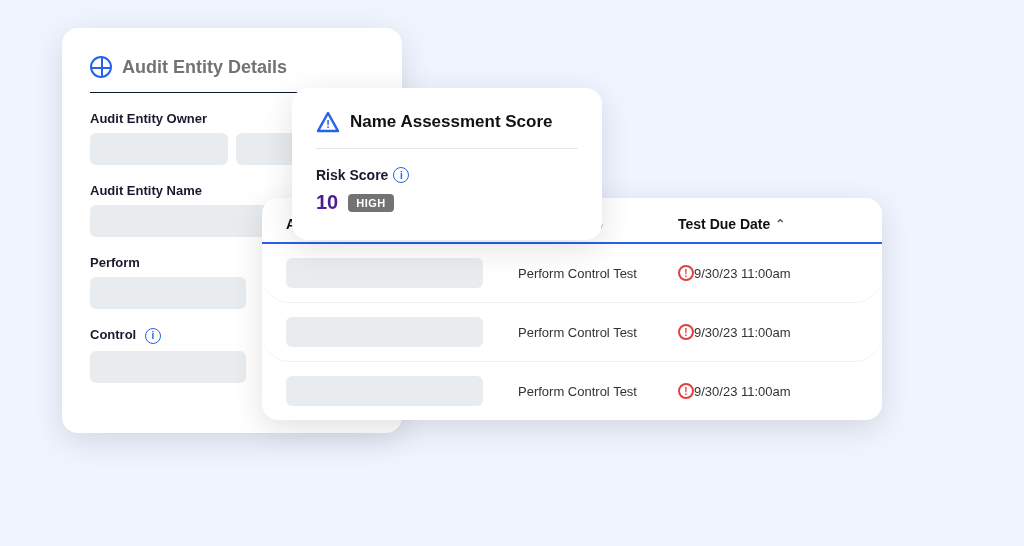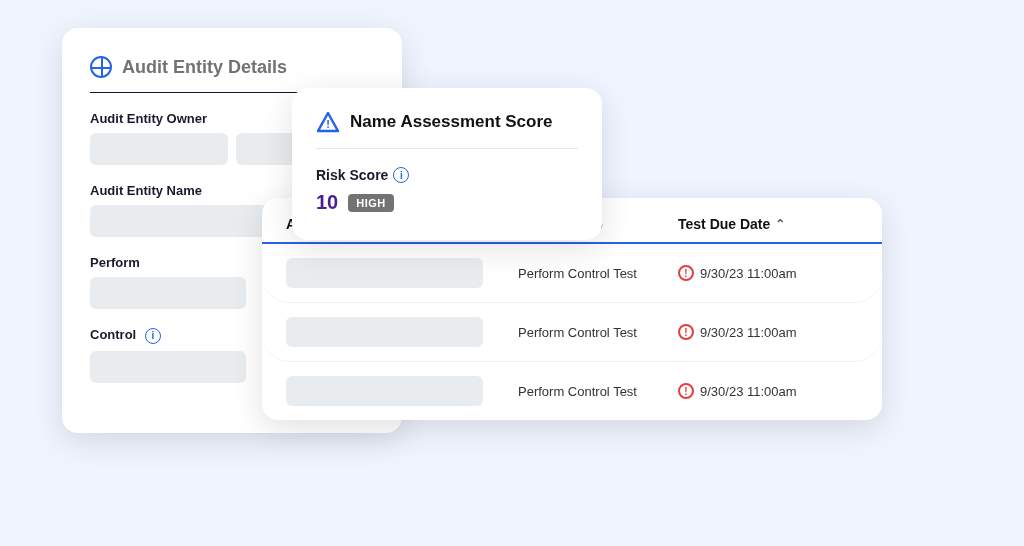--- a/index.html
+++ b/index.html
@@ -213,21 +213,20 @@
       border-radius: 6px;
       width: 85%;
     }
     .cell-step {
       font-size: 13px;
       color: #333;
     }
     .cell-date {
       display: flex;
       align-items: center;
-      gap: 6px;
       font-size: 13px;
       color: #333;
     }
     .overdue-icon {
       width: 16px;
       height: 16px;
       border: 2px solid #e53e3e;
       border-radius: 50%;
       display: flex;
       align-items: center;

